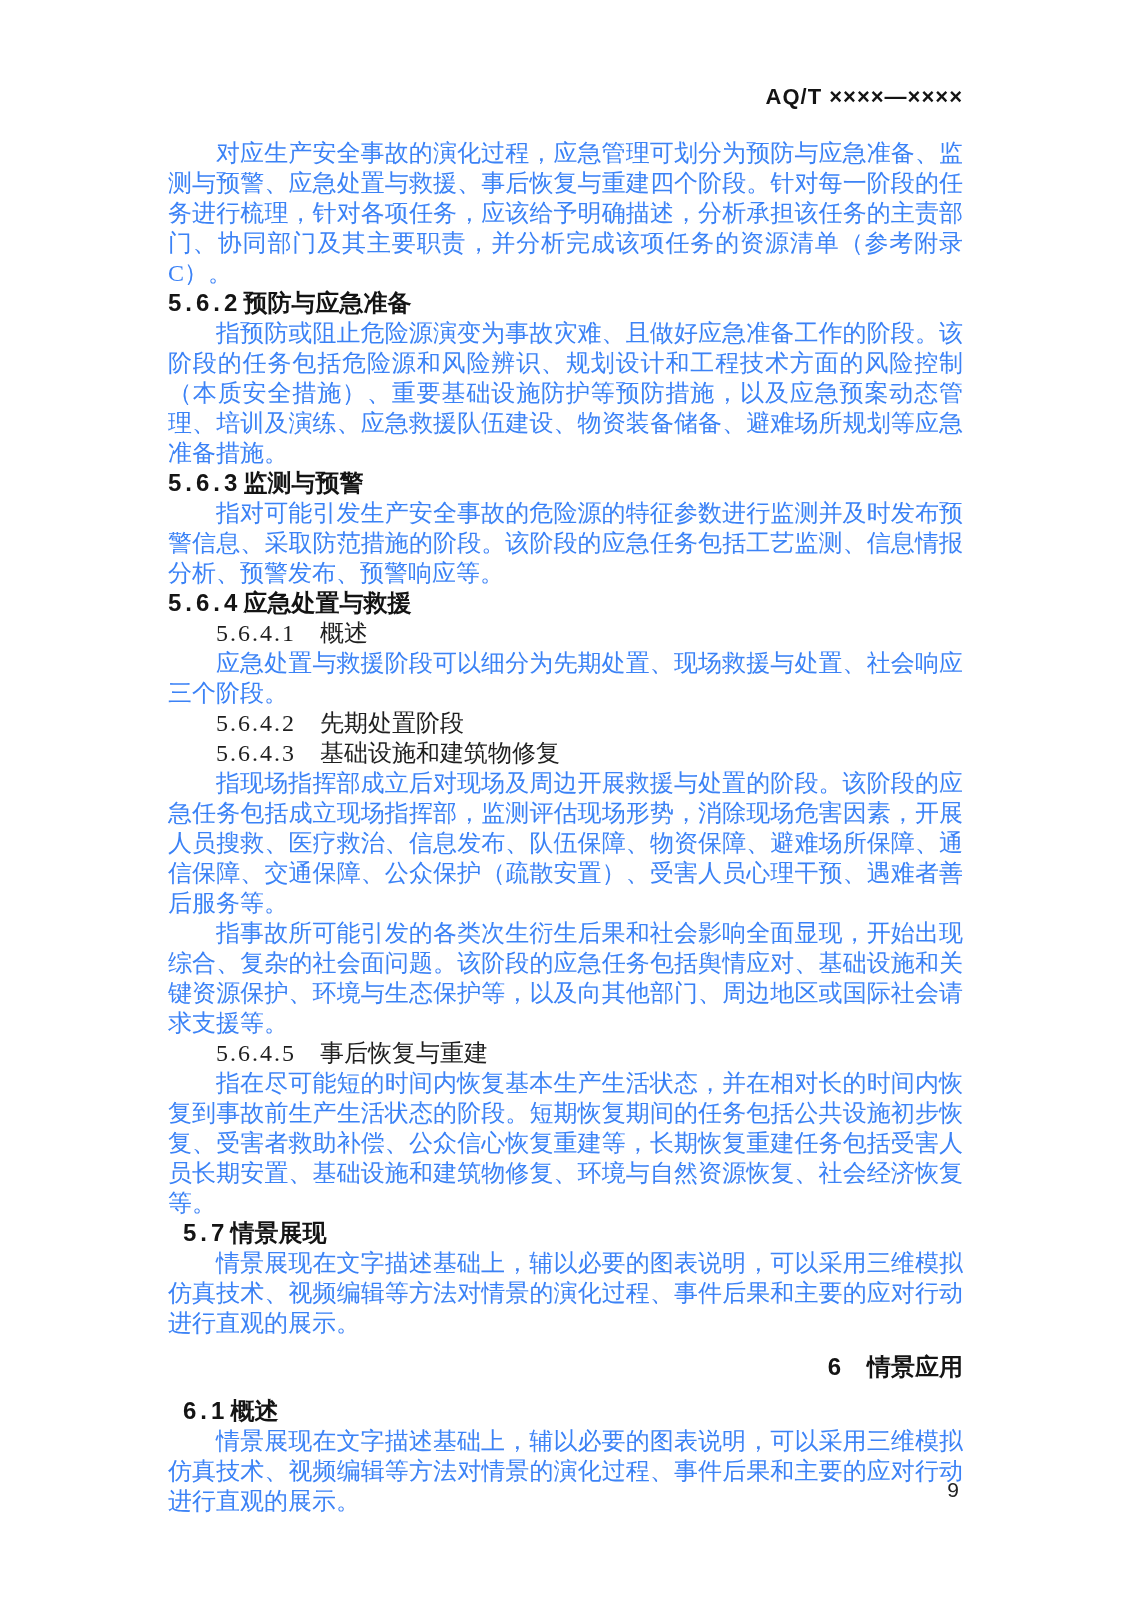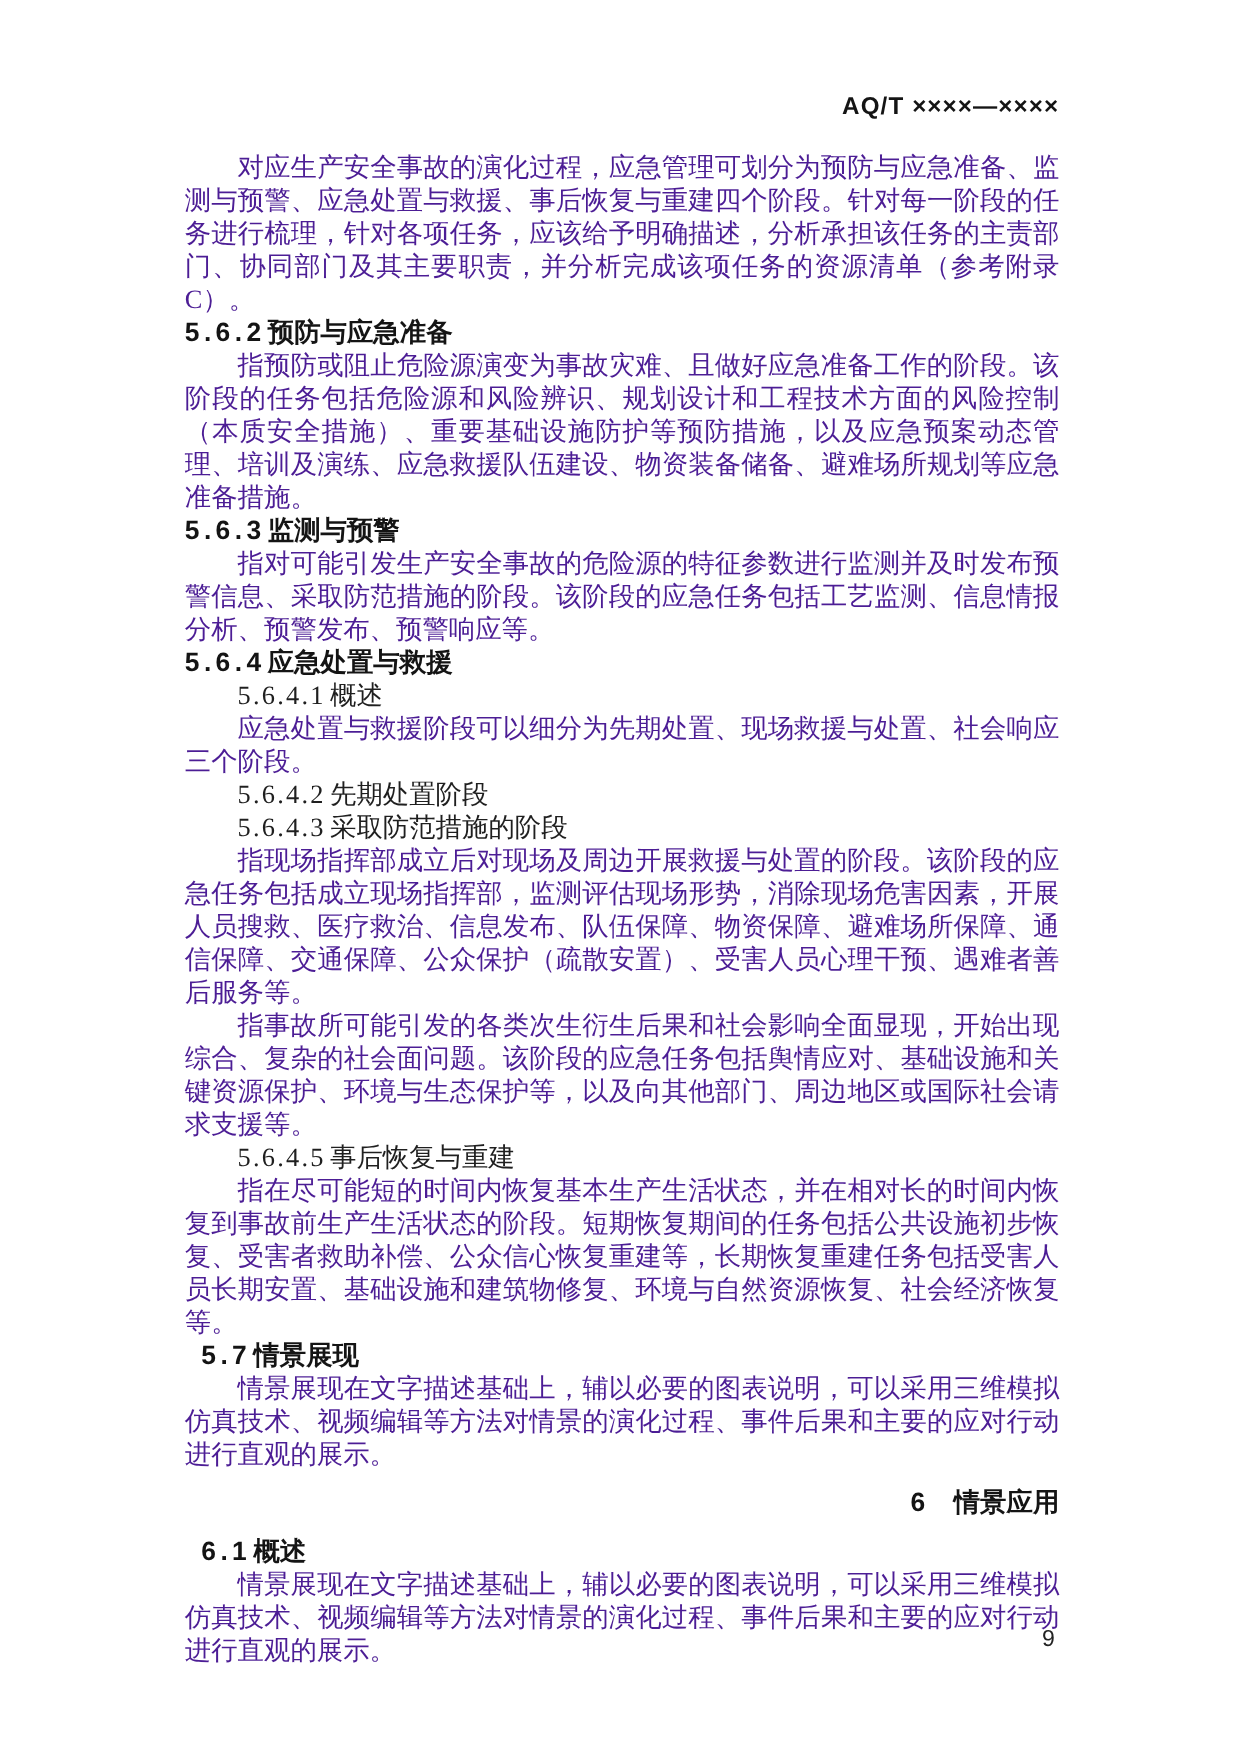--- a/index.html
+++ b/index.html
@@ -27,21 +27,21 @@
     top:138px;
     width:795px;
   }
   .para{
     margin:0;
     font-size:24px;
     line-height:30px;
     text-align:justify;
     text-indent:2em;
     font-family:"Liberation Serif","DejaVu Serif",serif;
-    color:#4c1d95;
+    color:#3b82f6;
   }
   .h{
     font-size:24px;
     line-height:30px;
     color:#141414;
     white-space:nowrap;
   }
   .h1,.h2,.h2i{
     font-family:"Liberation Sans","DejaVu Sans",sans-serif;
     font-weight:700;
@@ -49,21 +49,21 @@
   .h2 .num,.h2i .num{letter-spacing:4px;margin-right:2px;}
   .h2i{padding-left:15px;}
   .h1{margin-top:14px;margin-bottom:14px;text-align:right;}
   .h1 .num{margin-right:26px;}
   .h3{
     font-family:"Liberation Serif","DejaVu Serif",serif;
     font-weight:400;
     padding-left:48px;
     color:#1f1f1f;
   }
-  .h3 .num{letter-spacing:2px;margin-right:4px;}
+  .h3 .num{letter-spacing:2px;margin-right:24px;}
   .page-number{
     position:absolute;
     top:1478px;
     right:172px;
     font-family:"Liberation Sans","DejaVu Sans",sans-serif;
     font-size:21px;
     color:#222;
   }
 </style>
 </head>
@@ -75,21 +75,21 @@
   <div class="doc-body">
       <p class="para">对应生产安全事故的演化过程，应急管理可划分为预防与应急准备、监测与预警、应急处置与救援、事后恢复与重建四个阶段。针对每一阶段的任务进行梳理，针对各项任务，应该给予明确描述，分析承担该任务的主责部门、协同部门及其主要职责，并分析完成该项任务的资源清单（参考附录C）。</p>
       <div class="h h2"><span class="num">5.6.2</span><span class="title">预防与应急准备</span></div>
       <p class="para">指预防或阻止危险源演变为事故灾难、且做好应急准备工作的阶段。该阶段的任务包括危险源和风险辨识、规划设计和工程技术方面的风险控制（本质安全措施）、重要基础设施防护等预防措施，以及应急预案动态管理、培训及演练、应急救援队伍建设、物资装备储备、避难场所规划等应急准备措施。</p>
       <div class="h h2"><span class="num">5.6.3</span><span class="title">监测与预警</span></div>
       <p class="para">指对可能引发生产安全事故的危险源的特征参数进行监测并及时发布预警信息、采取防范措施的阶段。该阶段的应急任务包括工艺监测、信息情报分析、预警发布、预警响应等。</p>
       <div class="h h2"><span class="num">5.6.4</span><span class="title">应急处置与救援</span></div>
       <div class="h h3"><span class="num">5.6.4.1</span><span class="title">概述</span></div>
       <p class="para">应急处置与救援阶段可以细分为先期处置、现场救援与处置、社会响应三个阶段。</p>
       <div class="h h3"><span class="num">5.6.4.2</span><span class="title">先期处置阶段</span></div>
-      <div class="h h3"><span class="num">5.6.4.3</span><span class="title">采取防范措施的阶段</span></div>
+      <div class="h h3"><span class="num">5.6.4.3</span><span class="title">基础设施和建筑物修复</span></div>
       <p class="para">指现场指挥部成立后对现场及周边开展救援与处置的阶段。该阶段的应急任务包括成立现场指挥部，监测评估现场形势，消除现场危害因素，开展人员搜救、医疗救治、信息发布、队伍保障、物资保障、避难场所保障、通信保障、交通保障、公众保护（疏散安置）、受害人员心理干预、遇难者善后服务等。</p>
       <p class="para">指事故所可能引发的各类次生衍生后果和社会影响全面显现，开始出现综合、复杂的社会面问题。该阶段的应急任务包括舆情应对、基础设施和关键资源保护、环境与生态保护等，以及向其他部门、周边地区或国际社会请求支援等。</p>
       <div class="h h3"><span class="num">5.6.4.5</span><span class="title">事后恢复与重建</span></div>
       <p class="para">指在尽可能短的时间内恢复基本生产生活状态，并在相对长的时间内恢复到事故前生产生活状态的阶段。短期恢复期间的任务包括公共设施初步恢复、受害者救助补偿、公众信心恢复重建等，长期恢复重建任务包括受害人员长期安置、基础设施和建筑物修复、环境与自然资源恢复、社会经济恢复等。</p>
       <div class="h h2i"><span class="num">5.7</span><span class="title">情景展现</span></div>
       <p class="para">情景展现在文字描述基础上，辅以必要的图表说明，可以采用三维模拟仿真技术、视频编辑等方法对情景的演化过程、事件后果和主要的应对行动进行直观的展示。</p>
       <div class="h h1"><span class="num">6</span><span class="title">情景应用</span></div>
       <div class="h h2i"><span class="num">6.1</span><span class="title">概述</span></div>
       <p class="para">情景展现在文字描述基础上，辅以必要的图表说明，可以采用三维模拟仿真技术、视频编辑等方法对情景的演化过程、事件后果和主要的应对行动进行直观的展示。</p>
     </div>

